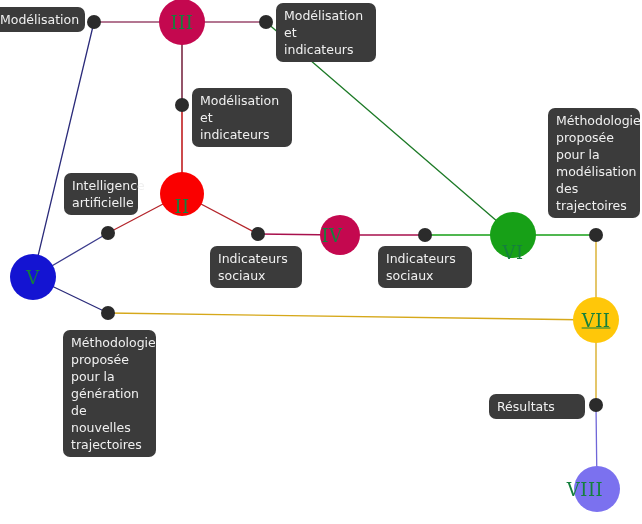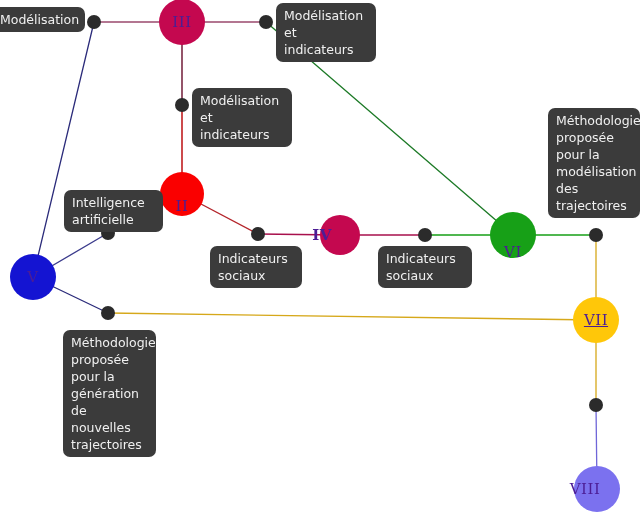--- a/index.html
+++ b/index.html
@@ -18,23 +18,23 @@
   #graph {
     position: absolute;
     left: 0;
     top: 0;
     width: 642px;
     height: 524px;
   }
   .node-label {
     position: absolute;
     transform: translate(-50%, -50%);
-    color: #4c1d95;
+    color: #15803d;
     font-family: "DejaVu Serif", serif;
-    font-size: 15px;
+    font-size: 18px;
     letter-spacing: 0.5px;
     pointer-events: none;
     white-space: nowrap;
   }
   .tag {
     position: absolute;
     background: #3b3b3b;
     color: #f0f0f0;
     border-radius: 7px;
     font-family: "DejaVu Sans", sans-serif;
@@ -81,40 +81,41 @@
       <circle cx="108" cy="233" r="7" fill="#2b2b2b"></circle>
       <circle cx="258" cy="234" r="7" fill="#2b2b2b"></circle>
       <circle cx="425" cy="235" r="7" fill="#2b2b2b"></circle>
       <circle cx="596" cy="235" r="7" fill="#2b2b2b"></circle>
       <circle cx="108" cy="313" r="7" fill="#2b2b2b"></circle>
       <circle cx="596" cy="405" r="7" fill="#2b2b2b"></circle>
     </svg>
 <div class="node-label" style="left: 182px; top: 22px;">III</div>
     <div class="node-label" style="left: 182px; top: 194px; margin-top: 12px;">II</div>
     <div class="node-label" style="left: 33px; top: 277px;">V</div>
-    <div class="node-label" style="left: 322px; top: 235px; font-weight: bold;">IV</div>
+    <div class="node-label" style="left: 332px; top: 235px;">IV</div>
     <div class="node-label" style="left: 513px; top: 252px;">VI</div>
     <div class="node-label" style="left: 596px; top: 320px; text-decoration: underline;">VII</div>
     <div class="node-label" style="left: 585px; top: 489px;">VIII</div>
     <div class="tag" style="left: -8px; top: 7px; width: 93px; text-align: left;">Modélisation</div>
     <div class="tag" style="left: 276px; top: 3px; width: 100px; text-align: left;">Modélisation
 et indicateurs</div>
     <div class="tag" style="left: 192px; top: 88px; width: 100px; text-align: left;">Modélisation
 et indicateurs</div>
-    <div class="tag" style="left: 64px; top: 190px; width: 99px; text-align: left;">Intelligence
+    <div class="tag" style="left: 64px; top: 173px; width: 74px; text-align: left;">Intelligence
 artificielle</div>
     <div class="tag" style="left: 210px; top: 246px; width: 92px; text-align: left;">Indicateurs
 sociaux</div>
     <div class="tag" style="left: 378px; top: 246px; width: 94px; text-align: left;">Indicateurs
 sociaux</div>
     <div class="tag" style="left: 548px; top: 108px; width: 92px; text-align: left;">Méthodologie
 proposée
 pour la
 modélisation
 des
 trajectoires</div>
     <div class="tag" style="left: 63px; top: 330px; width: 93px; text-align: left;">Méthodologie
 proposée
 pour la
 génération de
 nouvelles
 trajectoires</div>
+    <div class="tag" style="left: 489px; top: 394px; width: 96px; text-align: left;">Résultats</div>
   </div>
 
 </body></html>

